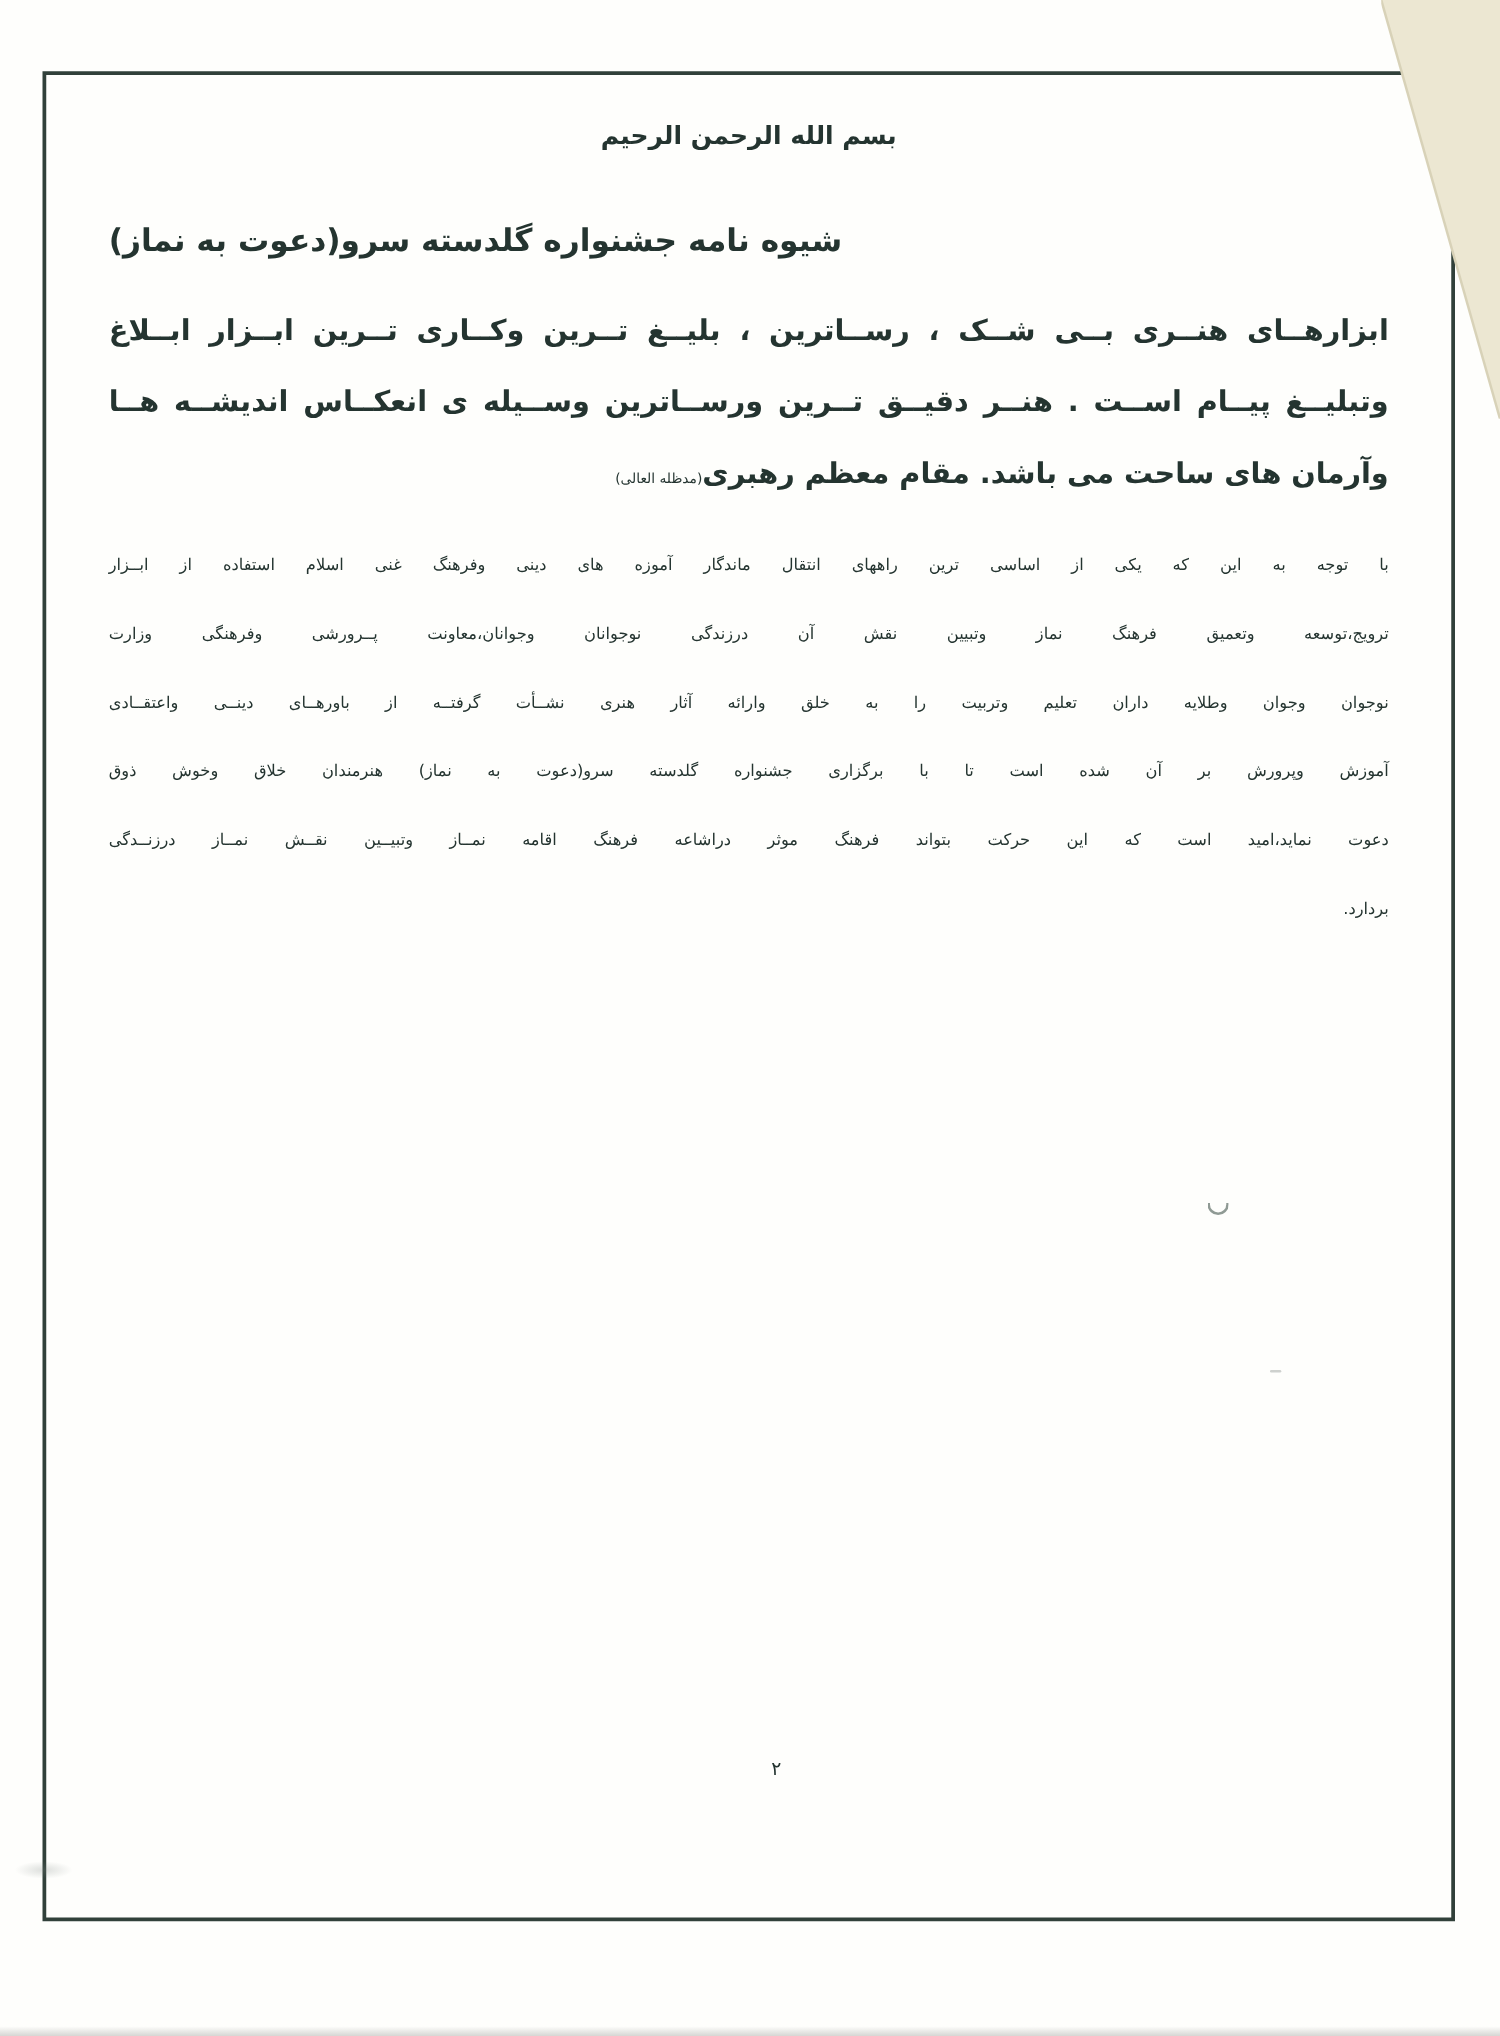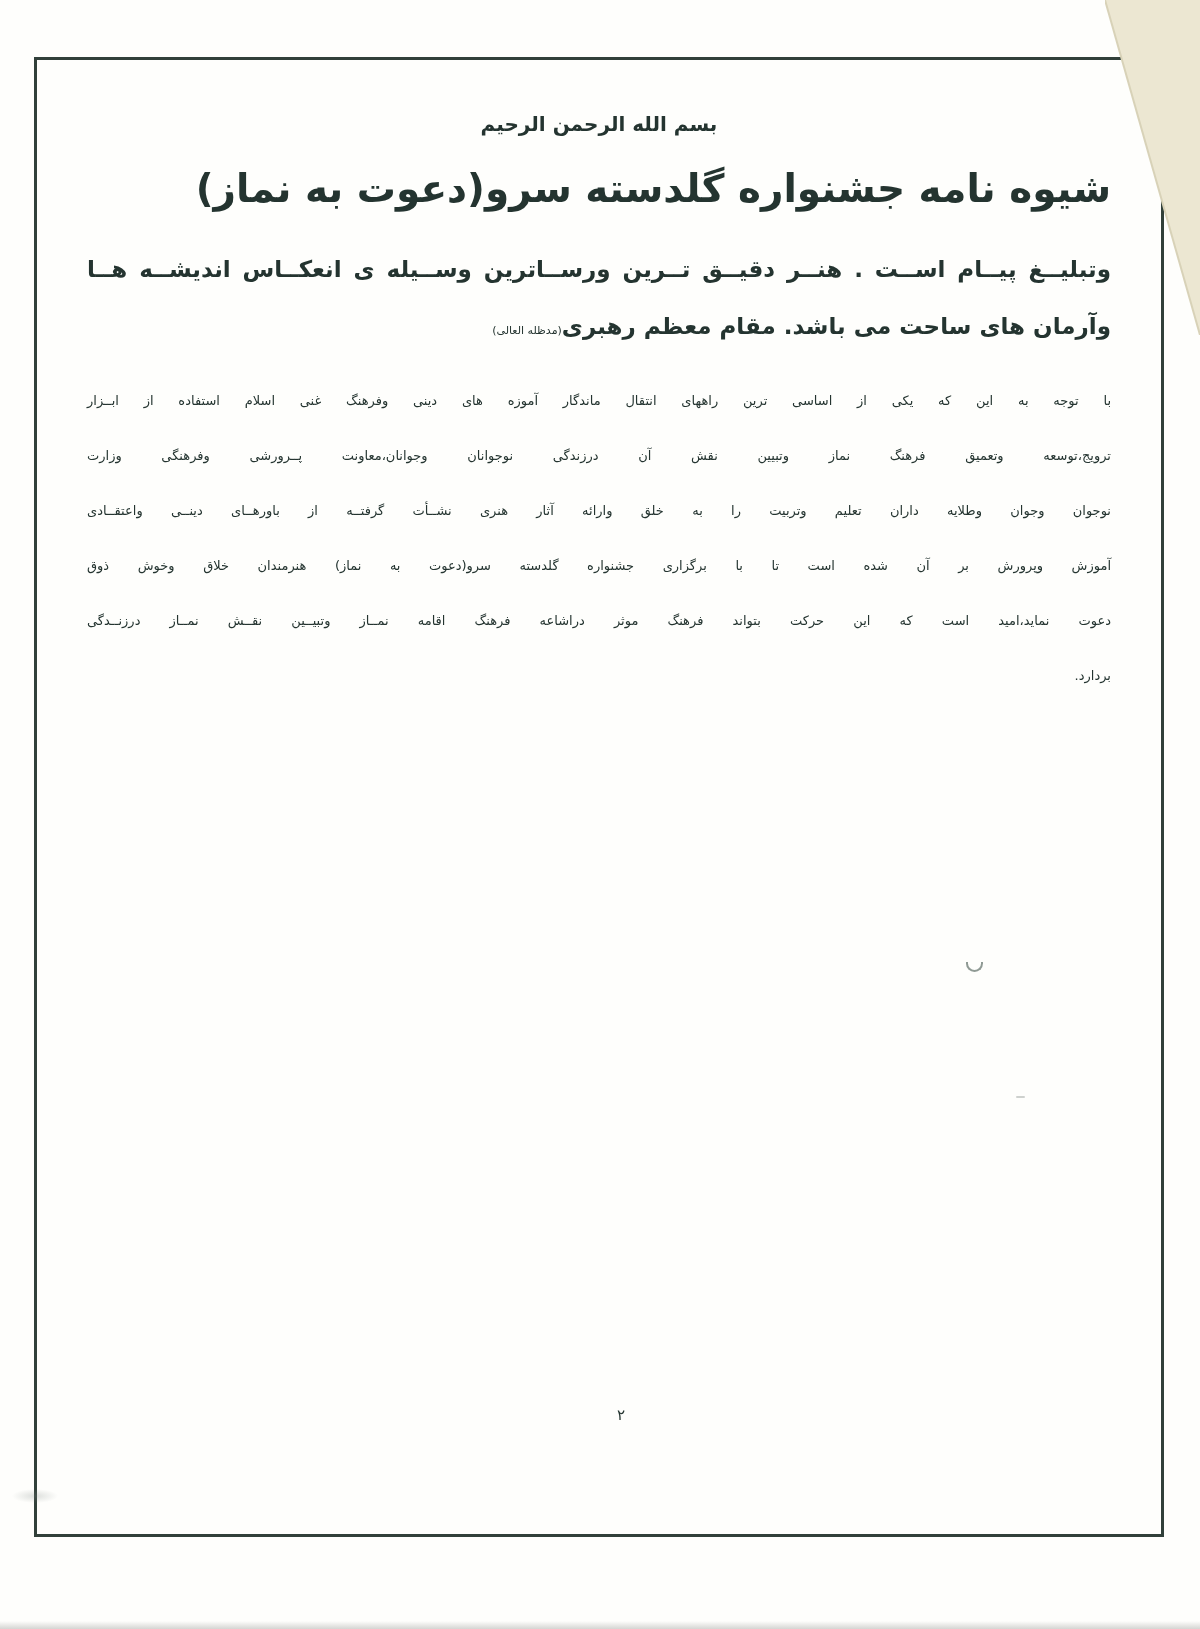--- a/index.html
+++ b/index.html
@@ -24,25 +24,25 @@
     pointer-events:none;
   }
   .frame{
     position:absolute;left:34px;top:57px;width:1130px;height:1480px;
     box-sizing:border-box;border:3px solid var(--frame);
     direction:rtl;
     padding:0 50px;
   }
   .bismillah{
     text-align:center;font-weight:bold;font-size:20px;
-    margin-top:52px;letter-spacing:.5px;
+    margin-top:36px;letter-spacing:.5px;
   }
   .title{
-    text-align:right;font-weight:bold;font-size:39px;
-    margin:30px 0 0 0;
+    text-align:left;font-weight:bold;font-size:25px;
+    margin:58px 0 0 0;
   }
   .quote{
     font-weight:bold;font-size:23px;line-height:57px;margin-top:30px;
   }
   .quote .just{text-align:justify;text-align-last:justify;}
   .quote .last{text-align:right;}
   .attr-note{font-size:11px;font-weight:normal;vertical-align:baseline;}
   .bodytext{
     font-size:13px;line-height:55px;margin-top:14px;
   }
@@ -72,20 +72,21 @@
 
 <div class="page">
 
   <div class="frame">
 
     <div class="bismillah">بسم الله الرحمن الرحیم</div>
 
     <div class="title">شیوه نامه جشنواره گلدسته سرو(دعوت به نماز)</div>
 
     <div class="quote">
+      <div class="just">ابزارهــای هنــری بــی شــک ، رســاترین ، بلیــغ تــرین وکــاری تــرین ابــزار ابــلاغ</div>
       <div class="just">وتبلیــغ پیــام اســت . هنــر دقیــق تــرین ورســاترین وســیله ی انعکــاس اندیشــه هــا</div>
       <div class="last"><span>وآرمان های ساحت می باشد. مقام معظم رهبری</span><span class="attr-note">(مدظله العالی)</span></div>
     </div>
 
     <div class="bodytext">
       <div class="just">با توجه به این که یکی از اساسی ترین راههای انتقال ماندگار آموزه های دینی وفرهنگ غنی اسلام استفاده از ابــزار</div>
       <div class="just">ترویج،توسعه وتعمیق فرهنگ نماز وتبیین نقش آن درزندگی نوجوانان وجوانان،معاونت پــرورشی وفرهنگی وزارت</div>
       <div class="just">نوجوان وجوان وطلایه داران تعلیم وتربیت را به خلق وارائه آثار هنری نشــأت گرفتــه از باورهــای دینــی واعتقــادی</div>
       <div class="just">آموزش وپرورش بر آن شده است تا با برگزاری جشنواره گلدسته سرو(دعوت به نماز) هنرمندان خلاق وخوش ذوق</div>
       <div class="just">دعوت نماید،امید است که این حرکت بتواند فرهنگ موثر دراشاعه فرهنگ اقامه نمــاز وتبیــین نقــش نمــاز درزنــدگی</div>

